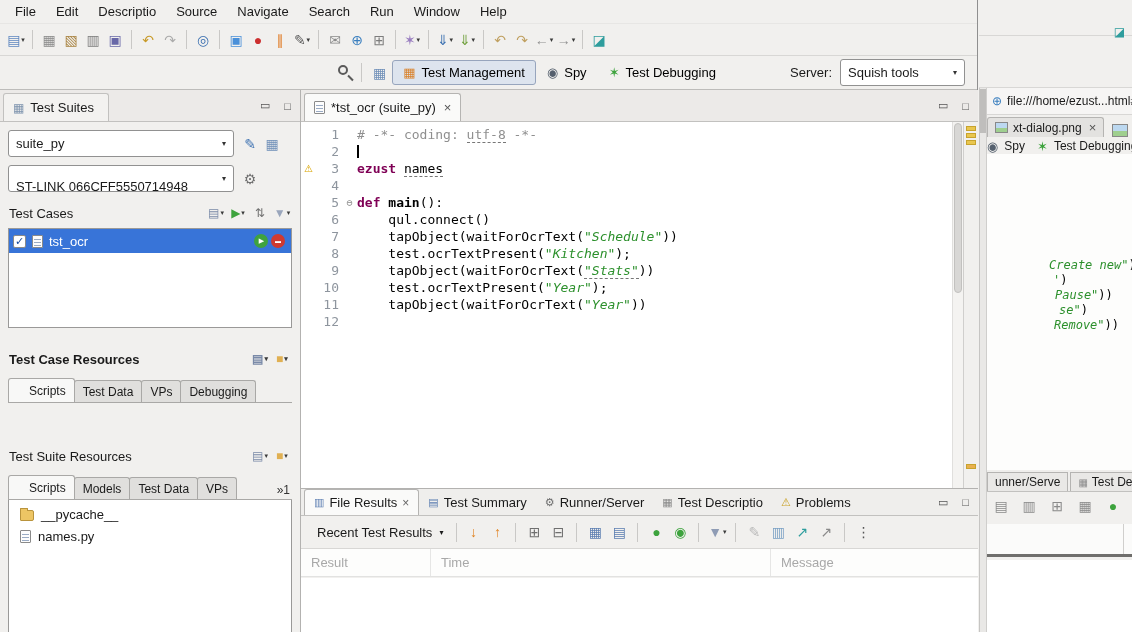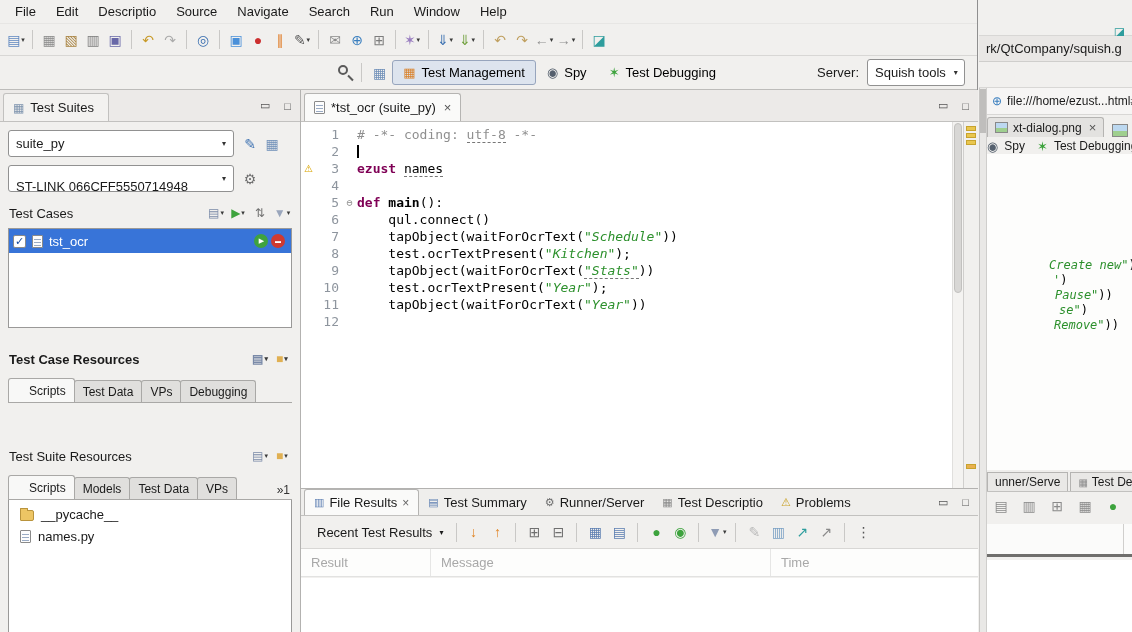--- a/index.html
+++ b/index.html
@@ -28,21 +28,21 @@
   .persp-ic{font-size:14px;color:#6f8fb8;margin:0 6px;}
   .persp-btn{display:flex;align-items:center;gap:6px;padding:4px 10px;border:1px solid transparent;border-radius:3px;background:none;font-family:inherit;font-size:13px;white-space:nowrap;}
   .persp-btn.active{background:#dde4ee;border-color:#97a5bd;}
   .tm-ic{color:#d9822b;font-size:13px;}
   .spy-ic{color:#55606e;font-size:13px;}
   .dbg-ic{color:#3da33d;font-size:13px;}
   .spacer{flex:1;}
   .server-label{margin-right:8px;white-space:nowrap;}
   .combo{background:#fff;border:1px solid #919191;border-radius:3px;height:27px;display:flex;align-items:center;padding:0 7px;white-space:nowrap;overflow:hidden;}
   .combo .arr{margin-left:auto;font-size:8px;color:#333;padding-left:8px;}
-  .server-combo{width:98px;}
+  .server-combo{width:125px;}
 
   
   .sidebar{position:absolute;left:0;top:90px;width:301px;bottom:0;border-right:1px solid #b3b2b0;display:flex;flex-direction:column;background:#f1f0ee;}
   .view-header{height:32px;border-bottom:1px solid #c2c1bf;position:relative;display:flex;align-items:flex-end;background:#eceae8;flex:none;}
   .view-tab{display:flex;align-items:center;gap:6px;padding:0 14px 0 9px;background:#f3f2f0;border:1px solid #c2c1bf;border-bottom:none;border-radius:3px 3px 0 0;margin-left:3px;height:28px;}
   .vt-ic{font-size:12px;color:#7d93ad;}
   .view-ctrl{position:absolute;right:9px;top:0;height:100%;display:flex;align-items:center;gap:14px;color:#555;font-size:11px;}
   .combo-row{display:flex;align-items:center;margin:8px 6px 0 8px;gap:6px;flex:none;}
   .combo-row .combo{width:226px;flex:none;}
   .section-head{display:flex;align-items:center;height:26px;padding:0 8px 0 9px;margin-top:8px;flex:none;}
@@ -557,33 +557,30 @@
             </span>
             <span class="tb-item sep"><span class="g"></span></span>
             <span class="tb-item btn">
               <span class="g" style="color: rgb(85, 85, 85);">⋮</span>
             </span>
           </div>
       </div>
       <div class="table-head">
 
       <span class="th-cell">Result</span>
+          <span class="th-cell">Time</span>
           <span class="th-cell">Message</span>
-          <span class="th-cell">Time</span>
         </div>
       <div class="table-body"></div>
     </div>
   </div>
 
   <div class="rightwin">
     <div class="rw-chrome"></div>
     <span class="rw-link-ic">◪</span>
-    <div class="rw-title">
-        <span>rk/QtCompany/squish.g</span>
-      </div>
     <div class="rw-band"></div>
     <div class="rw-scroll">
         <div class="thumb"></div>
       </div>
     <div class="rw-url">
       <span class="url-ic">⊕</span>
       <span>file:///home/ezust...html#</span>
     </div>
     <div class="rw-tabrow">
       <div class="rw-tab">

